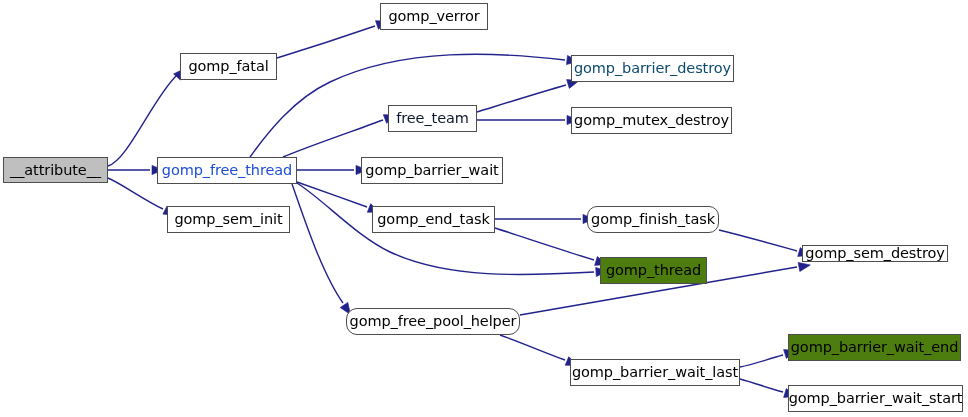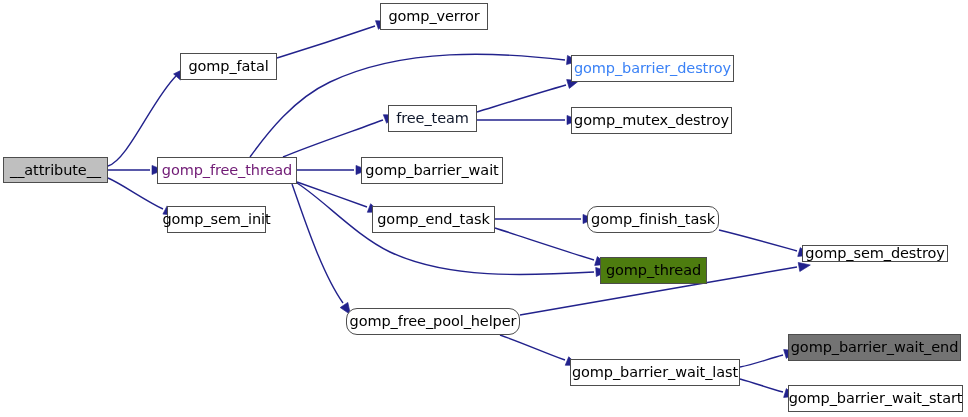--- a/index.html
+++ b/index.html
@@ -97,27 +97,27 @@
   <div id="nodes-layer">
       <div class="node-box highlight" style="left: 3px; top: 157px; width: 105px; height: 26px; border-color: rgb(77, 77, 77); background: rgb(191, 191, 191); color: rgb(0, 0, 0);">
         <span>__attribute__</span>
       </div>
       <div class="node-box" style="left: 180px; top: 53px; width: 97px; height: 27px; border-color: rgb(77, 77, 77); background: rgb(255, 255, 255); color: rgb(0, 0, 0);">
         <span>gomp_fatal</span>
       </div>
       <div class="node-box" style="left: 380px; top: 3px; width: 108px; height: 27px; border-color: rgb(77, 77, 77); background: rgb(255, 255, 255); color: rgb(0, 0, 0);">
         <span>gomp_verror</span>
       </div>
-      <div class="node-box" style="left: 157px; top: 157px; width: 140px; height: 27px; border-color: rgb(77, 77, 77); background: rgb(255, 255, 255); color: #701a75;">
+      <div class="node-box" style="left: 157px; top: 157px; width: 140px; height: 27px; border-color: rgb(77, 77, 77); background: rgb(255, 255, 255); color: #1d4ed8;">
         <span>gomp_free_thread</span>
       </div>
-      <div class="node-box" style="left: 167px; top: 206px; width: 99px; height: 27px; border-color: rgb(77, 77, 77); background: rgb(255, 255, 255); color: rgb(0, 0, 0);">
+      <div class="node-box" style="left: 167px; top: 206px; width: 123px; height: 27px; border-color: rgb(77, 77, 77); background: rgb(255, 255, 255); color: rgb(0, 0, 0);">
         <span>gomp_sem_init</span>
       </div>
-      <div class="node-box" style="left: 571px; top: 55px; width: 163px; height: 27px; border-color: rgb(77, 77, 77); background: rgb(255, 255, 255); color: #3b82f6;">
+      <div class="node-box" style="left: 571px; top: 55px; width: 163px; height: 27px; border-color: rgb(77, 77, 77); background: rgb(255, 255, 255); color: #0c4a6e;">
         <span>gomp_barrier_destroy</span>
       </div>
       <div class="node-box" style="left: 388px; top: 105px; width: 89px; height: 27px; border-color: rgb(77, 77, 77); background: rgb(255, 255, 255); color: #0f172a;">
         <span>free_team</span>
       </div>
       <div class="node-box" style="left: 571px; top: 107px; width: 161px; height: 27px; border-color: rgb(77, 77, 77); background: rgb(255, 255, 255); color: rgb(0, 0, 0);">
         <span>gomp_mutex_destroy</span>
       </div>
       <div class="node-box" style="left: 361px; top: 157px; width: 142px; height: 27px; border-color: rgb(77, 77, 77); background: rgb(255, 255, 255); color: rgb(0, 0, 0);">
         <span>gomp_barrier_wait</span>
@@ -133,20 +133,20 @@
       </div>
       <div class="node-box" style="left: 802px; top: 245px; width: 146px; height: 17px; border-color: rgb(77, 77, 77); background: rgb(255, 255, 255); color: rgb(0, 0, 0);">
         <span>gomp_sem_destroy</span>
       </div>
       <div class="node-box" style="left: 346px; top: 308px; width: 174px; height: 27px; border-color: rgb(77, 77, 77); background: rgb(255, 255, 255); color: rgb(0, 0, 0); border-radius: 11px;">
         <span>gomp_free_pool_helper</span>
       </div>
       <div class="node-box" style="left: 570px; top: 359px; width: 170px; height: 27px; border-color: rgb(77, 77, 77); background: rgb(255, 255, 255); color: rgb(0, 0, 0); align-items: center;">
         <span>gomp_barrier_wait_last</span>
       </div>
-      <div class="node-box" style="left: 788px; top: 334px; width: 173px; height: 27px; border-color: rgb(77, 77, 77); background: #737373; color: rgb(0, 0, 0);">
+      <div class="node-box" style="left: 788px; top: 334px; width: 173px; height: 27px; border-color: rgb(77, 77, 77); background: #4d7c0f; color: rgb(0, 0, 0);">
         <span>gomp_barrier_wait_end</span>
       </div>
       <div class="node-box" style="left: 788px; top: 385px; width: 175px; height: 27px; border-color: rgb(77, 77, 77); background: rgb(255, 255, 255); color: rgb(0, 0, 0);">
         <span>gomp_barrier_wait_start</span>
       </div>
     </div>
 </div>
 
 </body></html>

